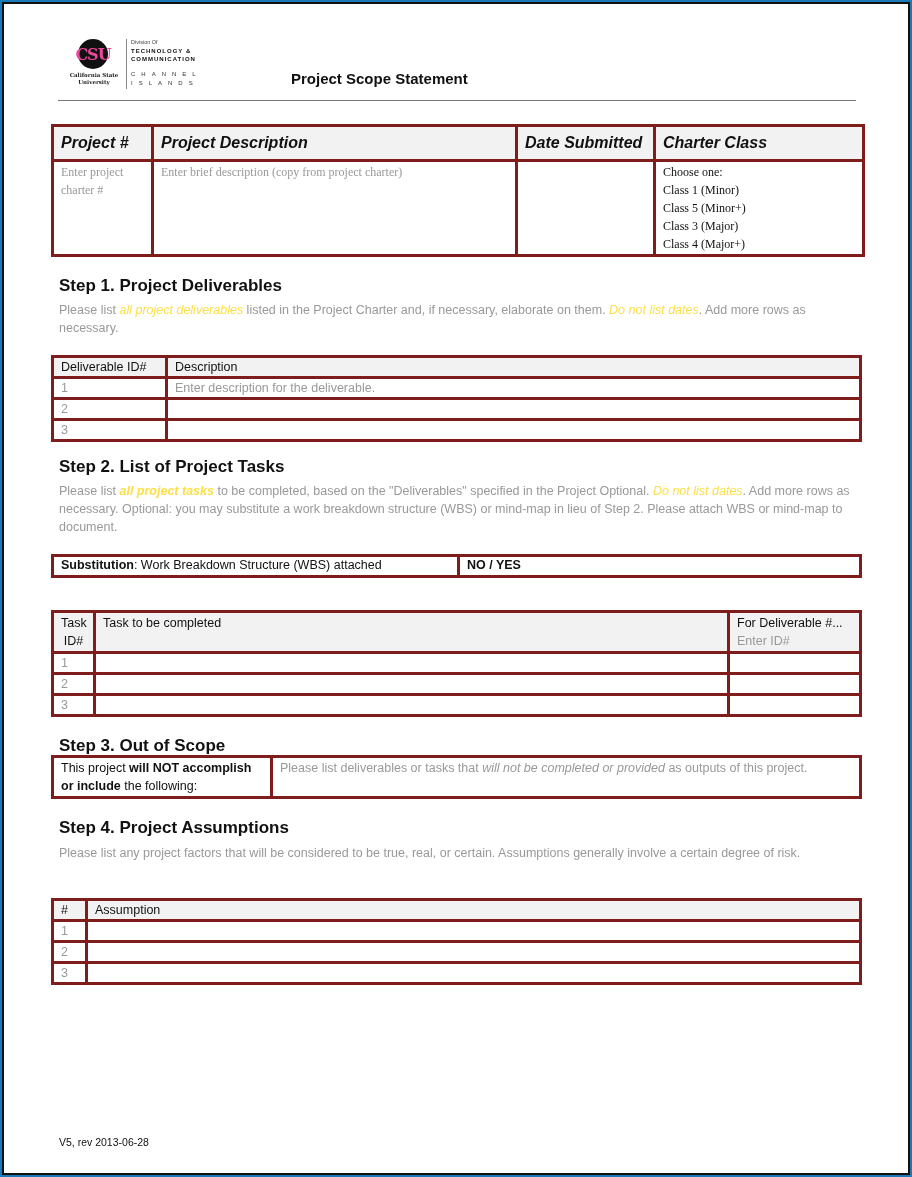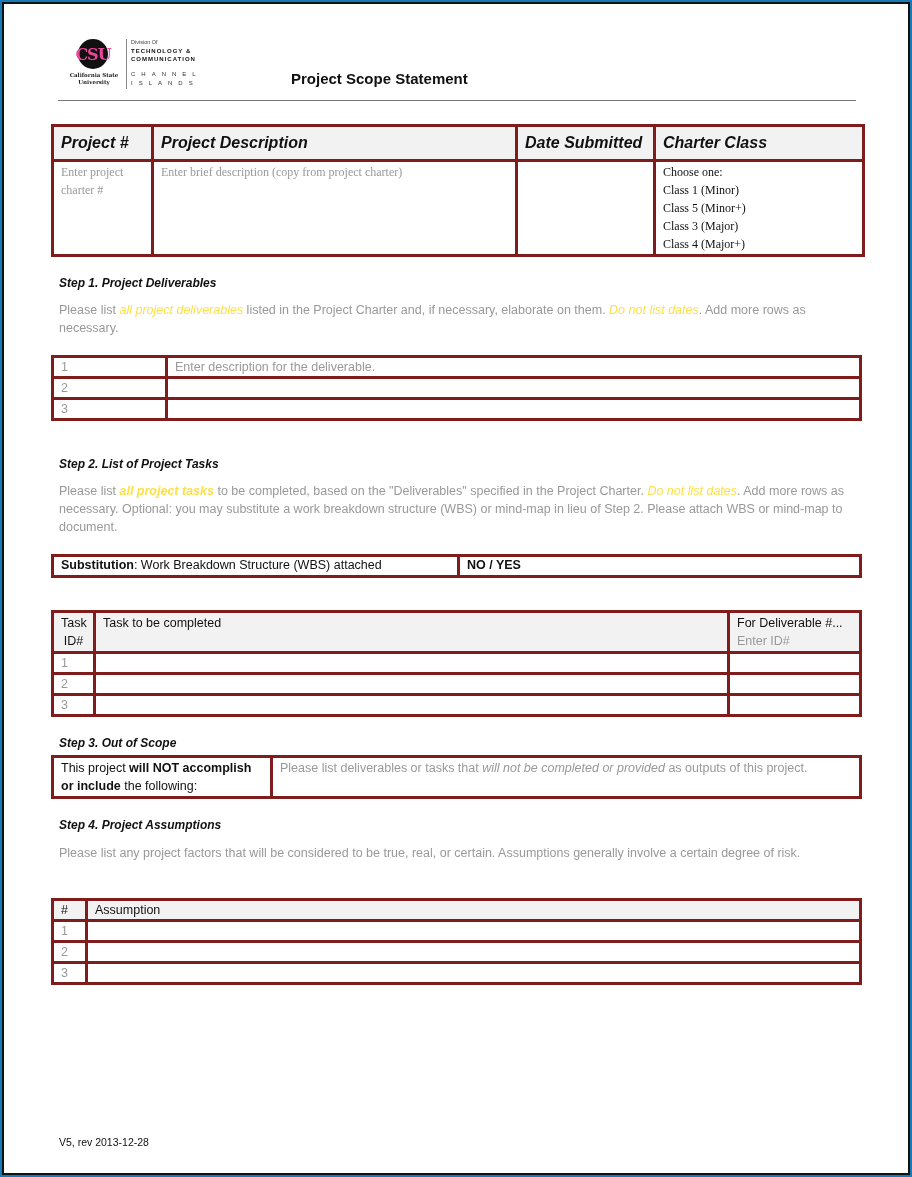--- a/index.html
+++ b/index.html
@@ -43,21 +43,21 @@
   table { border-collapse: collapse; position: absolute; left: 51px; width: 811px; table-layout: fixed; }
   td, th { border: 3px solid #7f1d1d; vertical-align: top; text-align: left; font-weight: normal; }
   th { background: #f2f2f2; }
   .ph { color: #999; }
 
   
   .t-proj { top: 124px; }
   .t-proj th { font-size: 16px; font-style: italic; font-weight: bold; height: 32px; padding: 0 7px; vertical-align: middle; }
   .t-proj td { font-size: 12px; line-height: 18px; padding: 1px 7px; height: 88px; font-family: Liberation Serif, serif; }
 
-  .step-h { position: absolute; left: 59px; font-size: 12px; font-style: italic; font-weight: bold; color: #111; }
+  .step-h { position: absolute; left: 59px; font-size: 17px; font-weight: bold; color: #111; }
   .step-p { position: absolute; left: 59px; width: 800px; font-size: 12.5px; line-height: 18px; color: #999; }
   .step-p i, .step-p b { color: #fde047; }
 
   .t-small th, .t-small td { font-size: 12.5px; line-height: 16px; padding: 1px 7px; height: 16px; }
   .t-small td.num { color: #999; }
 
   .t-deliv { top: 355px; }
   .t-subs { top: 554px; }
   .t-subs td { font-size: 12.5px; padding: 1px 7px; height: 16px; }
   .t-tasks { top: 610px; }
@@ -122,37 +122,41 @@
 
 <div class="step-h" style="top:276px">Step 1. Project Deliverables</div>
 <div class="step-p" style="top:301px"><span>Please list </span><i>all project deliverables</i><span> listed in the Project Charter and, if necessary, elaborate on them. </span><i>Do not list dates</i><span>. Add more rows as necessary.</span></div>
 
 <table class="t-small t-deliv">
   <colgroup>
       <col style="width:114px">
       <col>
     </colgroup>
   <tbody>
+      <tr>
+    <th>Deliverable ID#</th>
+    <th>Description</th>
+  </tr>
   <tr>
     <td class="num">1</td>
     <td class="ph">Enter description for the deliverable.</td>
   </tr>
   <tr>
     <td class="num">2</td>
     <td></td>
   </tr>
   <tr>
     <td class="num">3</td>
     <td></td>
   </tr>
 </tbody>
   </table>
 
 <div class="step-h" style="top:457px">Step 2. List of Project Tasks</div>
-<div class="step-p" style="top:482px"><span>Please list </span><b><i>all project tasks</i></b><span> to be completed, based on the "Deliverables" specified in the Project Charter. </span><i>Do not list dates</i><span>. Add more rows as necessary. Optional: you may substitute a work breakdown structure (WBS) or mind-map in lieu of Step 2. Please attach WBS or mind-map to document.</span></div>
+<div class="step-p" style="top:482px"><span>Please list </span><b><i>all project tasks</i></b><span> to be completed, based on the "Deliverables" specified in the Project Optional. </span><i>Do not list dates</i><span>. Add more rows as necessary. Optional: you may substitute a work breakdown structure (WBS) or mind-map in lieu of Step 2. Please attach WBS or mind-map to document.</span></div>
 
 <table class="t-subs">
   <colgroup>
       <col style="width:406px">
       <col>
     </colgroup>
   <tbody>
       <tr>
     <td><b>Substitution</b><span>: Work Breakdown Structure (WBS) attached</span></td>
     <td style="font-weight:bold">NO / YES</td>
@@ -228,13 +232,13 @@
     <td class="num">2</td>
     <td></td>
   </tr>
   <tr>
     <td class="num">3</td>
     <td></td>
   </tr>
 </tbody>
   </table>
 
-<div class="footer">V5, rev 2013-12-28</div>
+<div class="footer">V5, rev 2013-06-28</div>
 
 </body></html>

